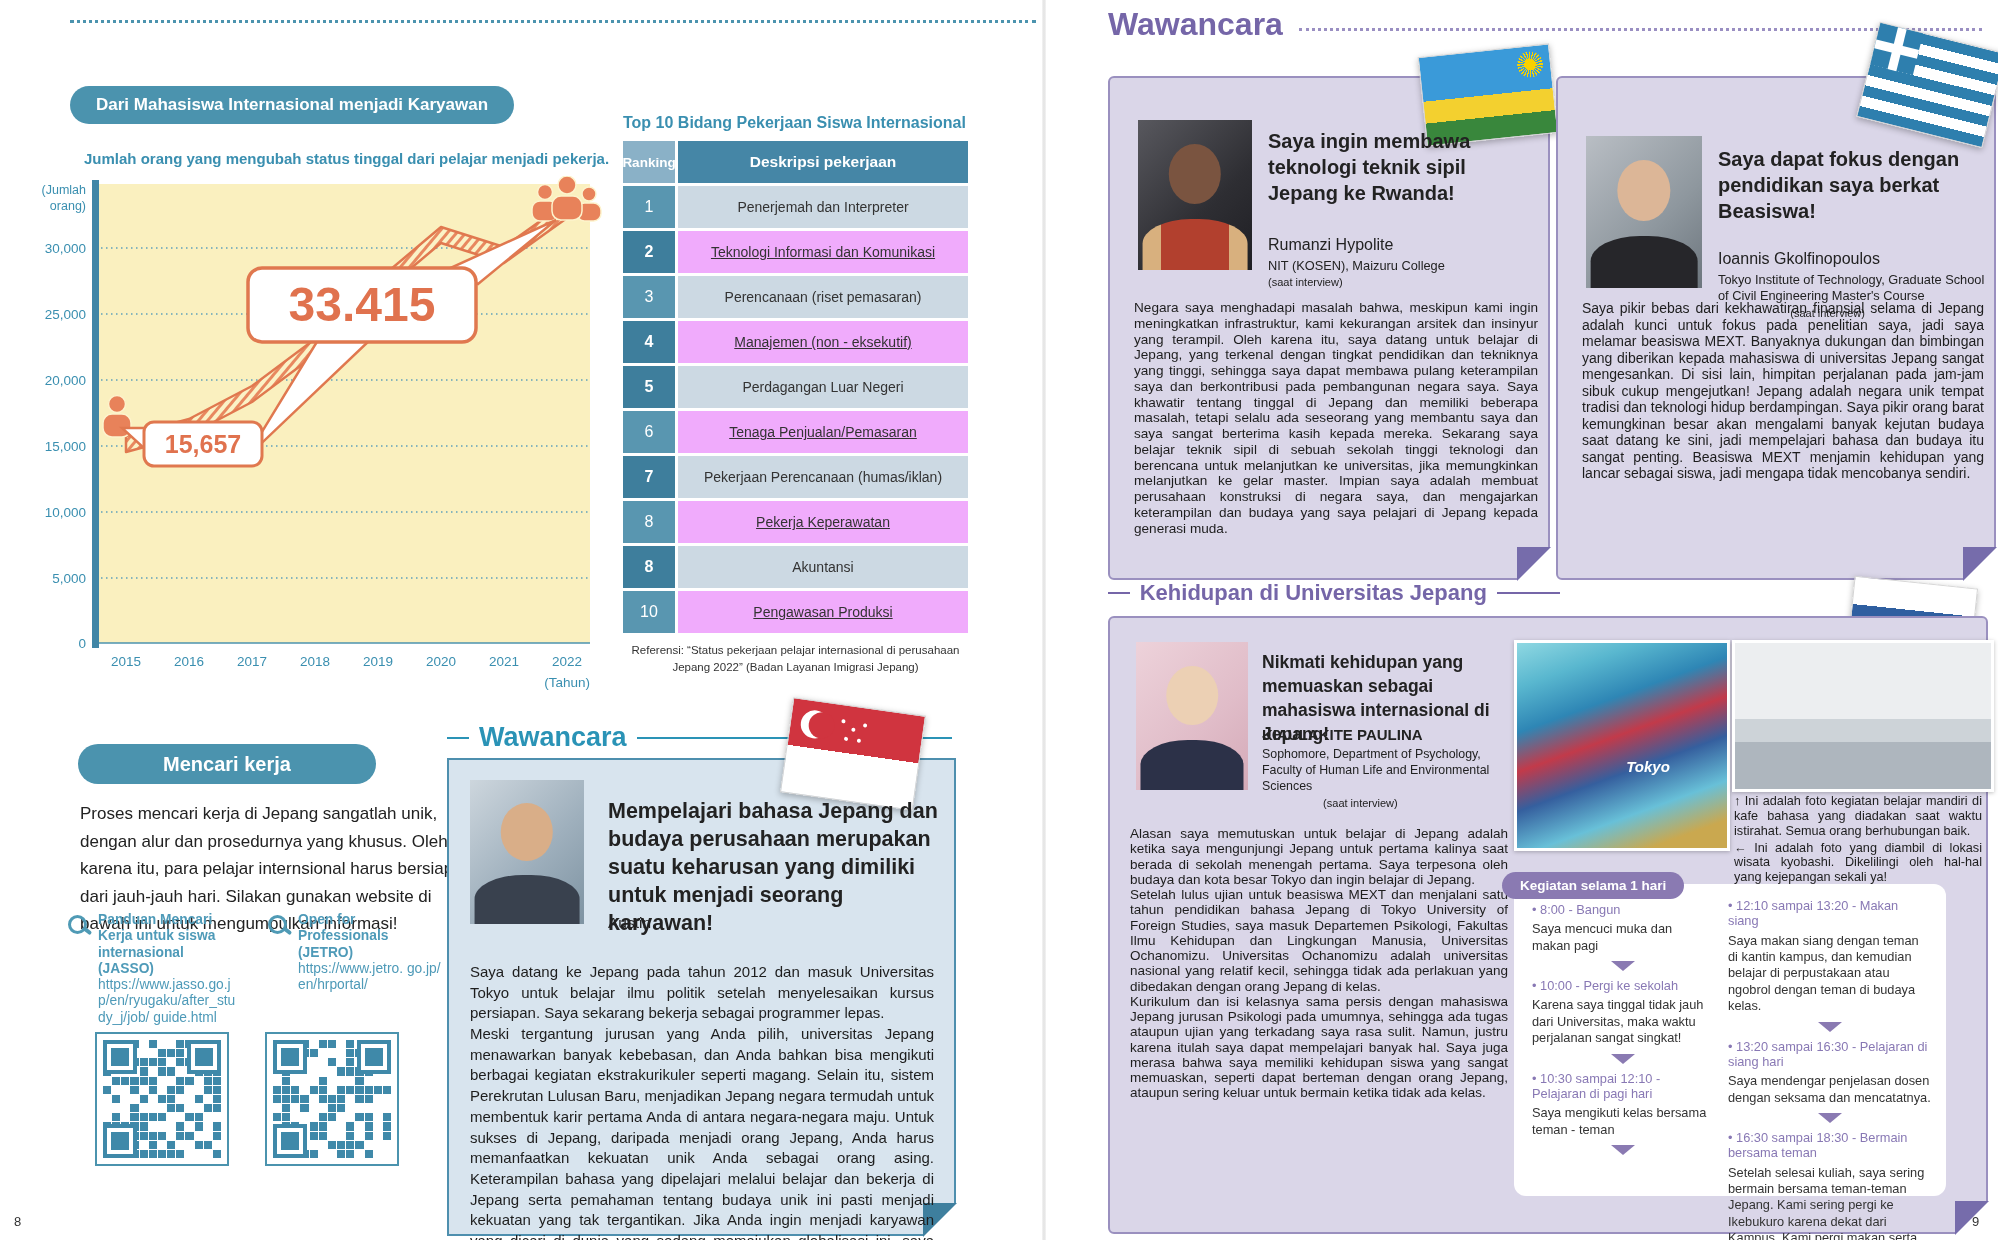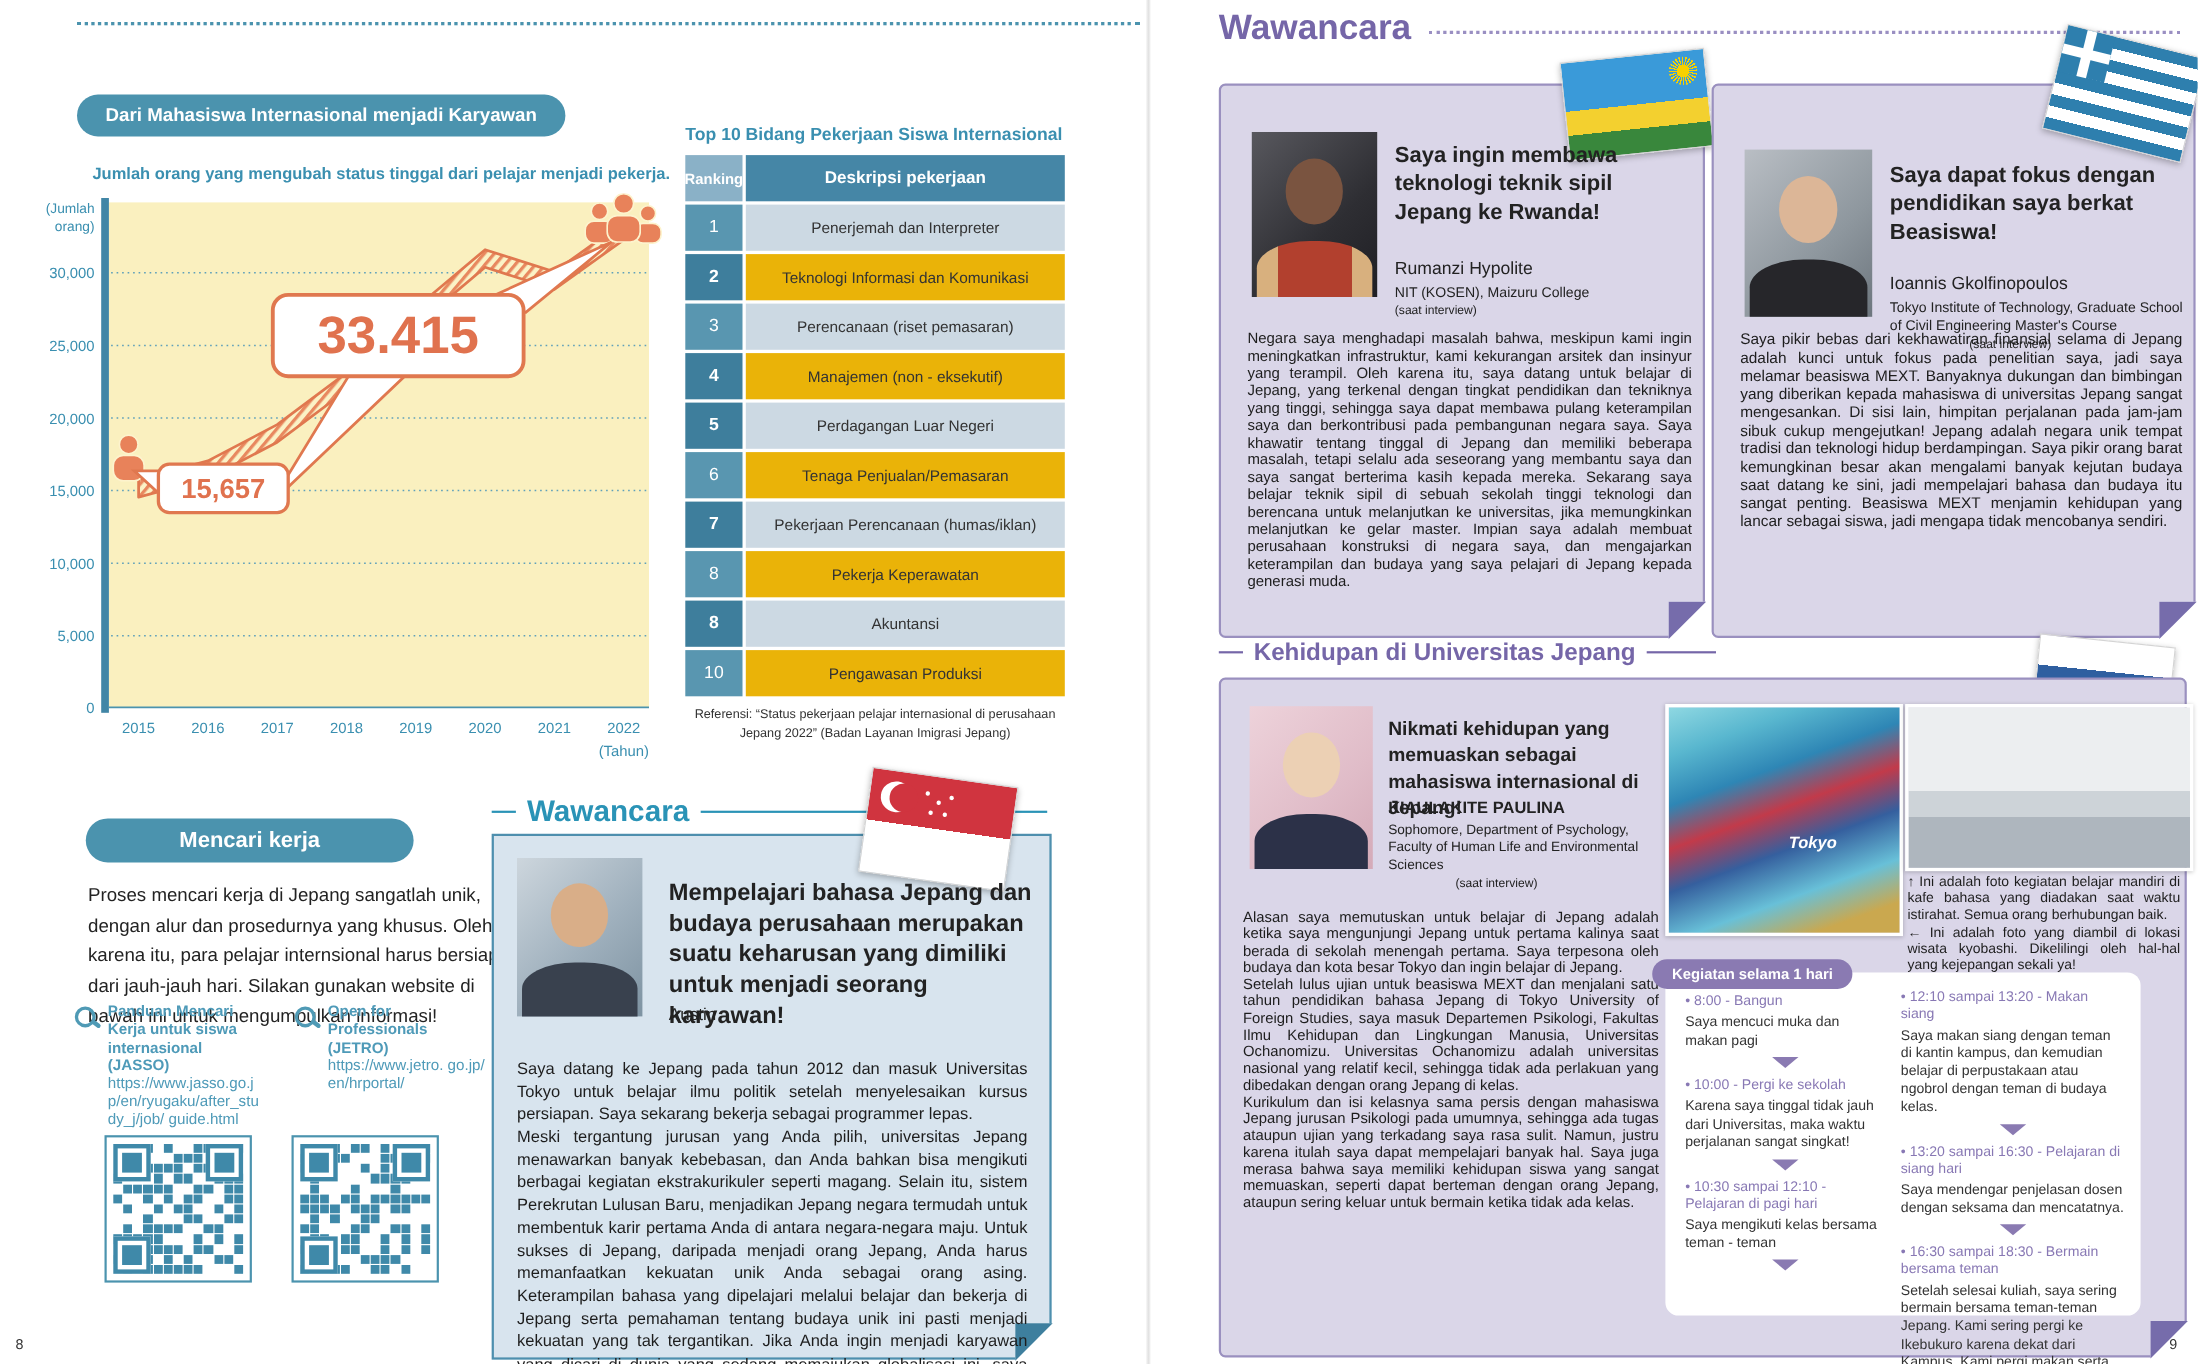--- a/index.html
+++ b/index.html
@@ -20,21 +20,21 @@
 
   
   .jobs{left:623px;top:114px;width:345px;}
   .jobs-title{font-size:16px;font-weight:bold;color:#3a8fb0;margin-bottom:9px;}
   .jobs-table{display:grid;grid-template-columns:52px 1fr;gap:3px;}
   .jt-cell{display:flex;align-items:center;justify-content:center;height:42px;font-size:14px;color:#333;text-align:center;}
   .jt-h1{background:#8ab1c7;color:#fff;font-weight:bold;font-size:13.5px;}
   .jt-h2{background:#4586a6;color:#fff;font-weight:bold;font-size:15.5px;}
   .jt-rank{color:#fff;font-size:16px;}
   .jt-rank.odd{background:#5996b0;} .jt-rank.even{background:#3e7e9c;font-weight:bold;}
-  .jt-desc.odd{background:#ccd9e3;} .jt-desc.even{background:#eab308;}
+  .jt-desc.odd{background:#ccd9e3;} .jt-desc.even{background:#f0abfc;text-decoration:underline;}
   .jobs-ref{margin-top:9px;font-size:11.5px;line-height:1.5;color:#333;text-align:center;}
 
   
   .pill2{left:78px;top:744px;width:298px;height:40px;background:#4b93ae;border-radius:22px;
          display:flex;align-items:center;justify-content:center;color:#fff;font-size:20px;font-weight:bold;}
   .js-body{left:80px;top:800px;width:378px;font-size:17px;line-height:1.62;color:#222;}
   .links{left:66px;top:912px;display:flex;gap:24px;}
   .link-item{display:flex;gap:6px;width:176px;}
   .mag{width:26px;height:26px;position:relative;flex:0 0 auto;}
   .mag::before{content:"";position:absolute;left:2px;top:3px;width:13px;height:13px;border:3.4px solid #4f9ab5;border-radius:50%;}

